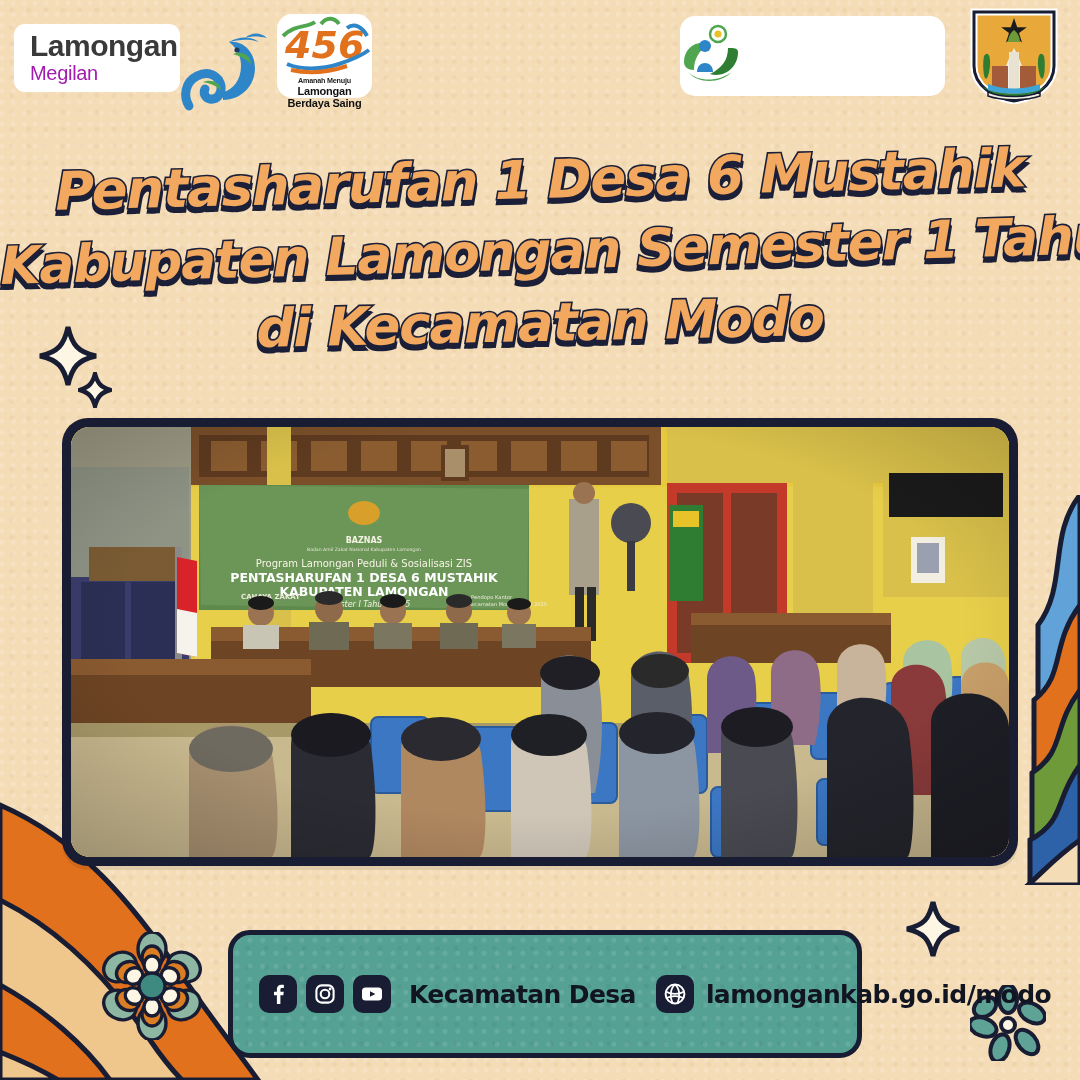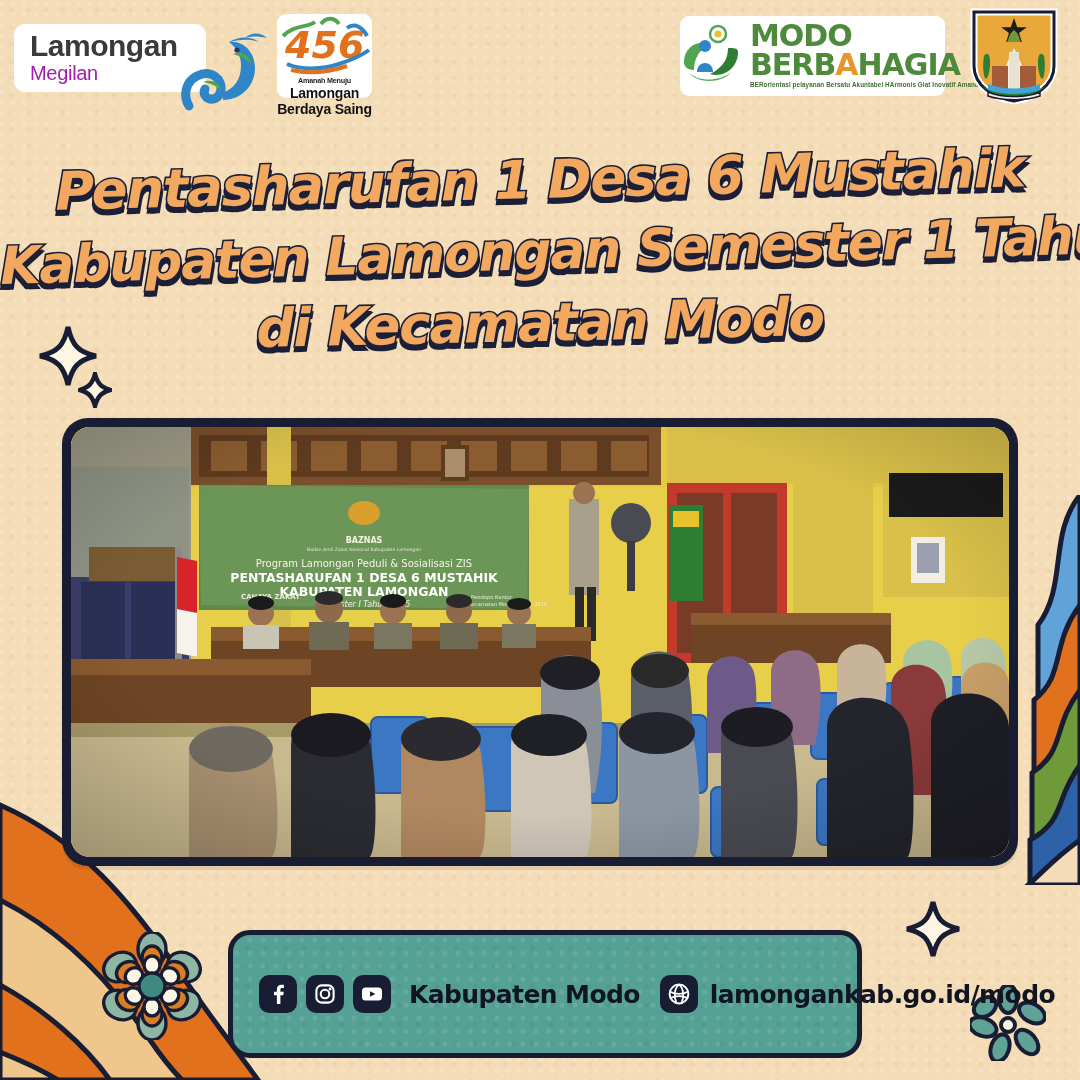--- a/index.html
+++ b/index.html
@@ -37,42 +37,42 @@
 
   
   .flower { display:block; }
 
   
   #logo-row { position:absolute; top:0; left:0; width:1080px; height:110px; }
   .logo { position:absolute; }
 
   .sticker {
     background:#fff;
-    border-radius:9px;
+    border-radius:15px;
   }
 
   
   #logo-megilan { left:14px; top:24px; }
   #logo-megilan .wm {
-    background:#fff; border-radius:11px; padding:7px 28px 9px 16px;
+    background:#fff; border-radius:11px; padding:7px 2px 9px 16px;
     display:inline-block; line-height:1;
   }
   #logo-megilan .l1 {
     font-size:30px; font-weight:bold; color:#3A3A3A; letter-spacing:-.5px;
     display:block;
   }
   #logo-megilan .l2 {
     font-size:20px; color:#a21caf; display:block; margin-top:2px; letter-spacing:-.3px;
   }
   #megilan-mark { position:absolute; left:165px; top:6px; }
 
   
   #logo-456 { left:277px; top:14px; width:95px; height:84px; }
   #logo-456 .cap1 { font-size:7.2px; color:#222; font-weight:bold; text-align:center; display:block; letter-spacing:-.2px;}
-  #logo-456 .cap2 { font-size:14px; color:#111; font-weight:bold; text-align:center; display:block; letter-spacing:-.2px;}
+  #logo-456 .cap2 { font-size:11px; color:#111; font-weight:bold; text-align:center; display:block; letter-spacing:-.2px;}
 
   
   #logo-modo { left:680px; top:16px; width:265px; height:80px; }
   #logo-modo .mk { position:absolute; left:0; top:6px; }
   #logo-modo .txt { position:absolute; left:70px; top:6px; }
   #logo-modo .m1 {
     font-size:30px; font-weight:bold; color:#4E8A3C; line-height:.95;
     letter-spacing:-1px; display:block; font-family:"DejaVu Sans", sans-serif;
   }
   #logo-modo .m2 {
@@ -256,25 +256,20 @@
     <div class="logo sticker" id="logo-modo">
       <svg class="mk" width="62" height="64" viewBox="0 0 62 64">
         <path d="M4 40 C4 26 16 18 28 22 C18 30 14 38 14 48 C8 48 4 45 4 40 Z" fill="#4FA64F"></path>
         <path d="M58 30 C58 46 44 56 30 52 C42 46 48 38 48 26 C54 26 58 26 58 30 Z" fill="#2E7D32"></path>
         <path d="M8 50 C18 60 38 60 52 50 C40 62 18 62 8 50 Z" fill="#4FA64F"></path>
         <circle cx="25" cy="24" r="6" fill="#2E86C8"></circle>
         <path d="M17 50 C17 38 33 38 33 50 Z" fill="#2E86C8"></path>
         <circle cx="38" cy="12" r="8" fill="none" stroke="#4FA64F" stroke-width="2.5"></circle>
         <circle cx="38" cy="12" r="3.6" fill="#E8C229"></circle>
       </svg>
-      <div class="txt">
-        <span class="m1">MODO</span>
-        <span class="m2"><span class="g">BERB</span><span class="o">A</span><span class="g">HAGIA</span></span>
-        <span class="tag">BERorientasi pelayanan  Bersatu  Akuntabel      HArmonis      Giat Inovatif Amanah</span>
-      </div>
     </div>
 
     <div class="logo" id="logo-coa">
       <svg width="92" height="96" viewBox="0 0 92 96">
         <path d="M6 4 L86 4 L86 58 C86 78 66 90 46 93 C26 90 6 78 6 58 Z" fill="#E8A93A" stroke="#fff" stroke-width="7"></path>
         <path d="M6 4 L86 4 L86 58 C86 78 66 90 46 93 C26 90 6 78 6 58 Z" fill="none" stroke="#181D34" stroke-width="3"></path>
         <path d="M46 10 l3.2 9.2 h9.6 l-7.8 5.8 3 9.4 -8-5.9 -8 5.9 3-9.4 -7.8-5.8 h9.6 Z" fill="#1B1B1B"></path>
         <path d="M34 82 C34 64 40 52 46 40 C52 52 58 64 58 82 Z" fill="#F2EDE0"></path>
         <rect x="41" y="44" width="10" height="38" fill="#E8E2D2"></rect>
         <path d="M40 34 C40 26 46 22 46 22 C46 22 52 26 52 34 Z" fill="#6E9A3A"></path>
@@ -469,21 +464,21 @@
       </svg>
     </div>
 
     <div class="sicon">
       <svg width="24" height="24" viewBox="0 0 24 24">
         <rect x="2" y="5.4" width="20" height="13.2" rx="3.6" fill="#fff"></rect>
         <path d="M10 9.3 L15.4 12 L10 14.7 Z" fill="#181D34"></path>
       </svg>
     </div>
 
-    <span class="ftxt" id="fname">Kabupaten Modo</span>
+    <span class="ftxt" id="fname">Kecamatan Desa</span>
 
     <div class="sicon">
       <svg width="24" height="24" viewBox="0 0 24 24">
         <circle cx="12" cy="12" r="9.4" fill="none" stroke="#fff" stroke-width="2"></circle>
         <path d="M12 2.6 C7.6 6 6.4 14 9.5 21.2" fill="none" stroke="#fff" stroke-width="1.8"></path>
         <path d="M12 2.6 C16.4 6 17.6 14 14.5 21.2" fill="none" stroke="#fff" stroke-width="1.8"></path>
         <path d="M2.8 9.4 C8 12.6 16 12.6 21.2 9.4" fill="none" stroke="#fff" stroke-width="1.8"></path>
         <path d="M3.6 16 C8 13.6 16 13.6 20.4 16" fill="none" stroke="#fff" stroke-width="1.8"></path>
       </svg>
     </div>

